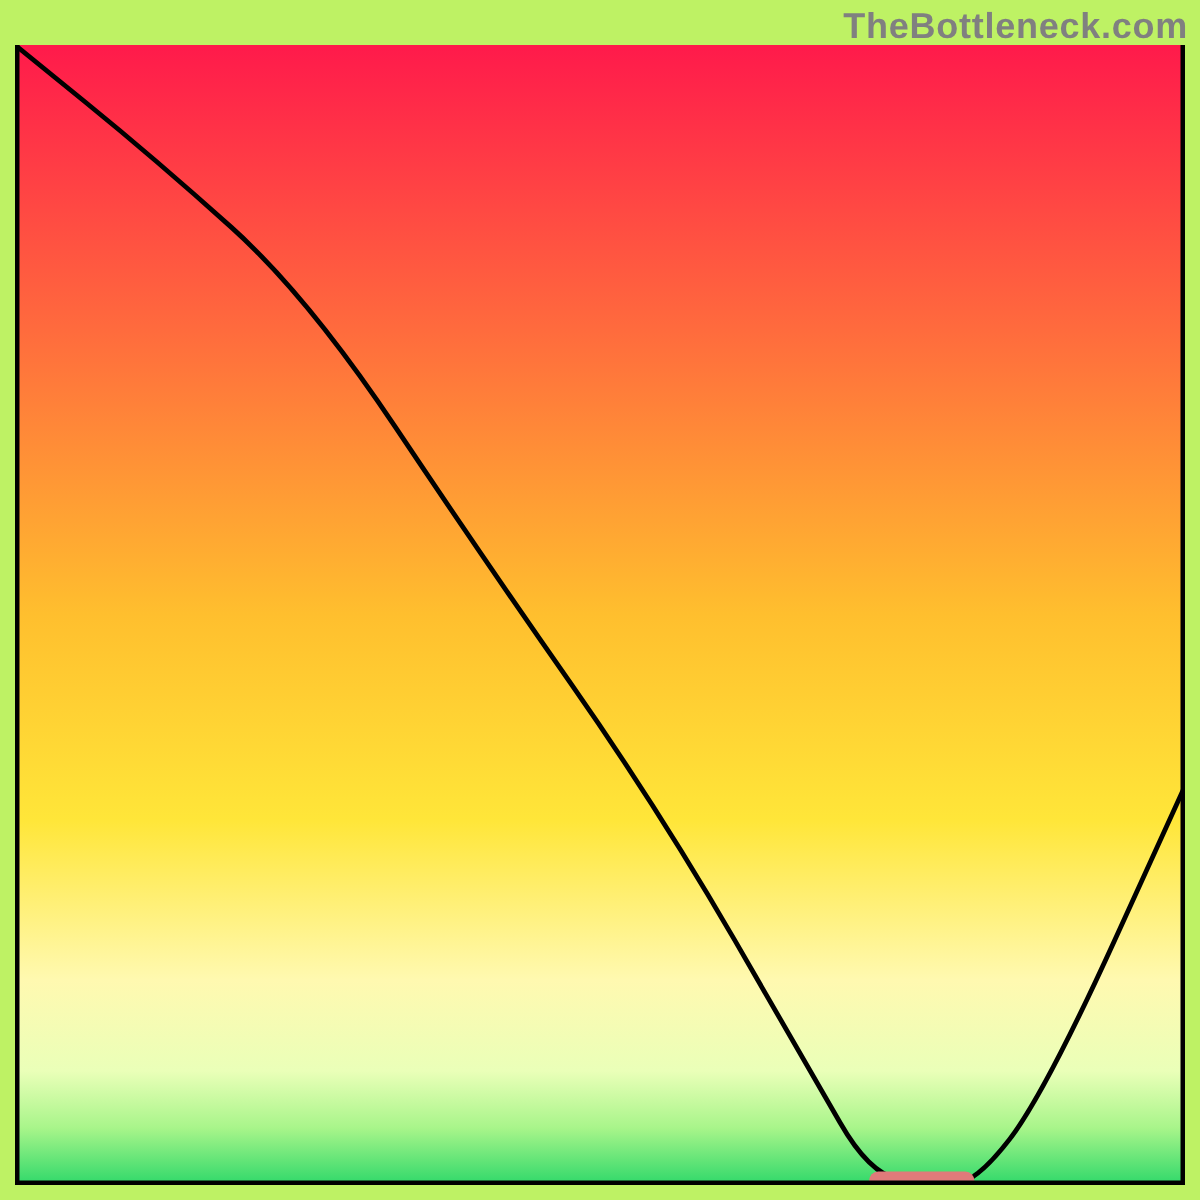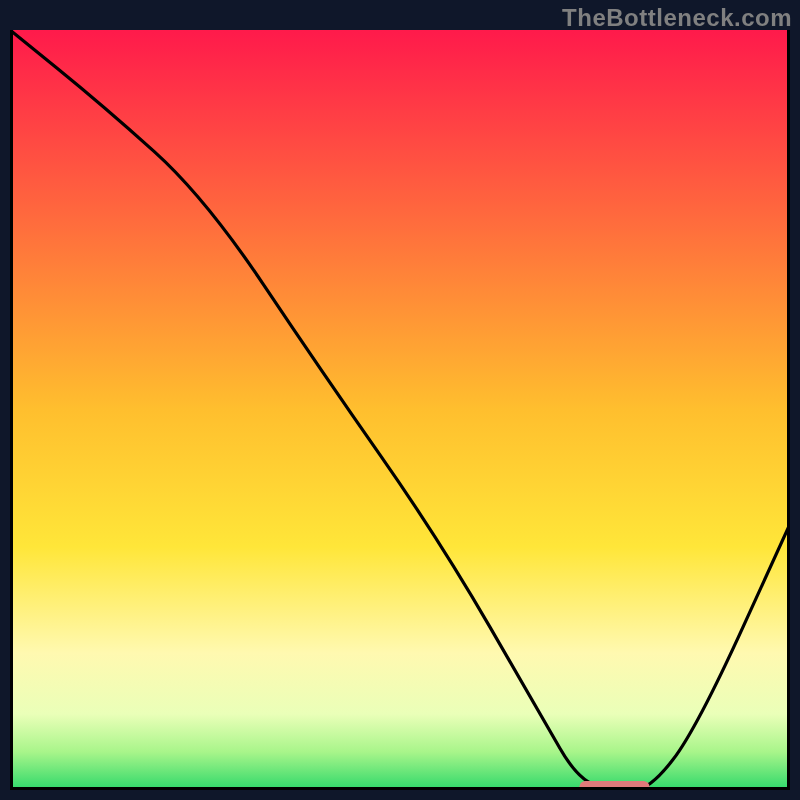--- a/index.html
+++ b/index.html
@@ -7,21 +7,21 @@
     padding: 0;
     width: 800px;
     height: 800px;
     overflow: hidden;
     font-family: Arial, Helvetica, sans-serif;
   }
   .frame {
     position: relative;
     width: 800px;
     height: 800px;
-    background: #0f172a;
+    background: #bef264;
     box-sizing: border-box;
   }
   .attribution {
     position: absolute;
     top: 4px;
     right: 8px;
     font-size: 24px;
     font-weight: bold;
     color: #808080;
     letter-spacing: 0.5px;

